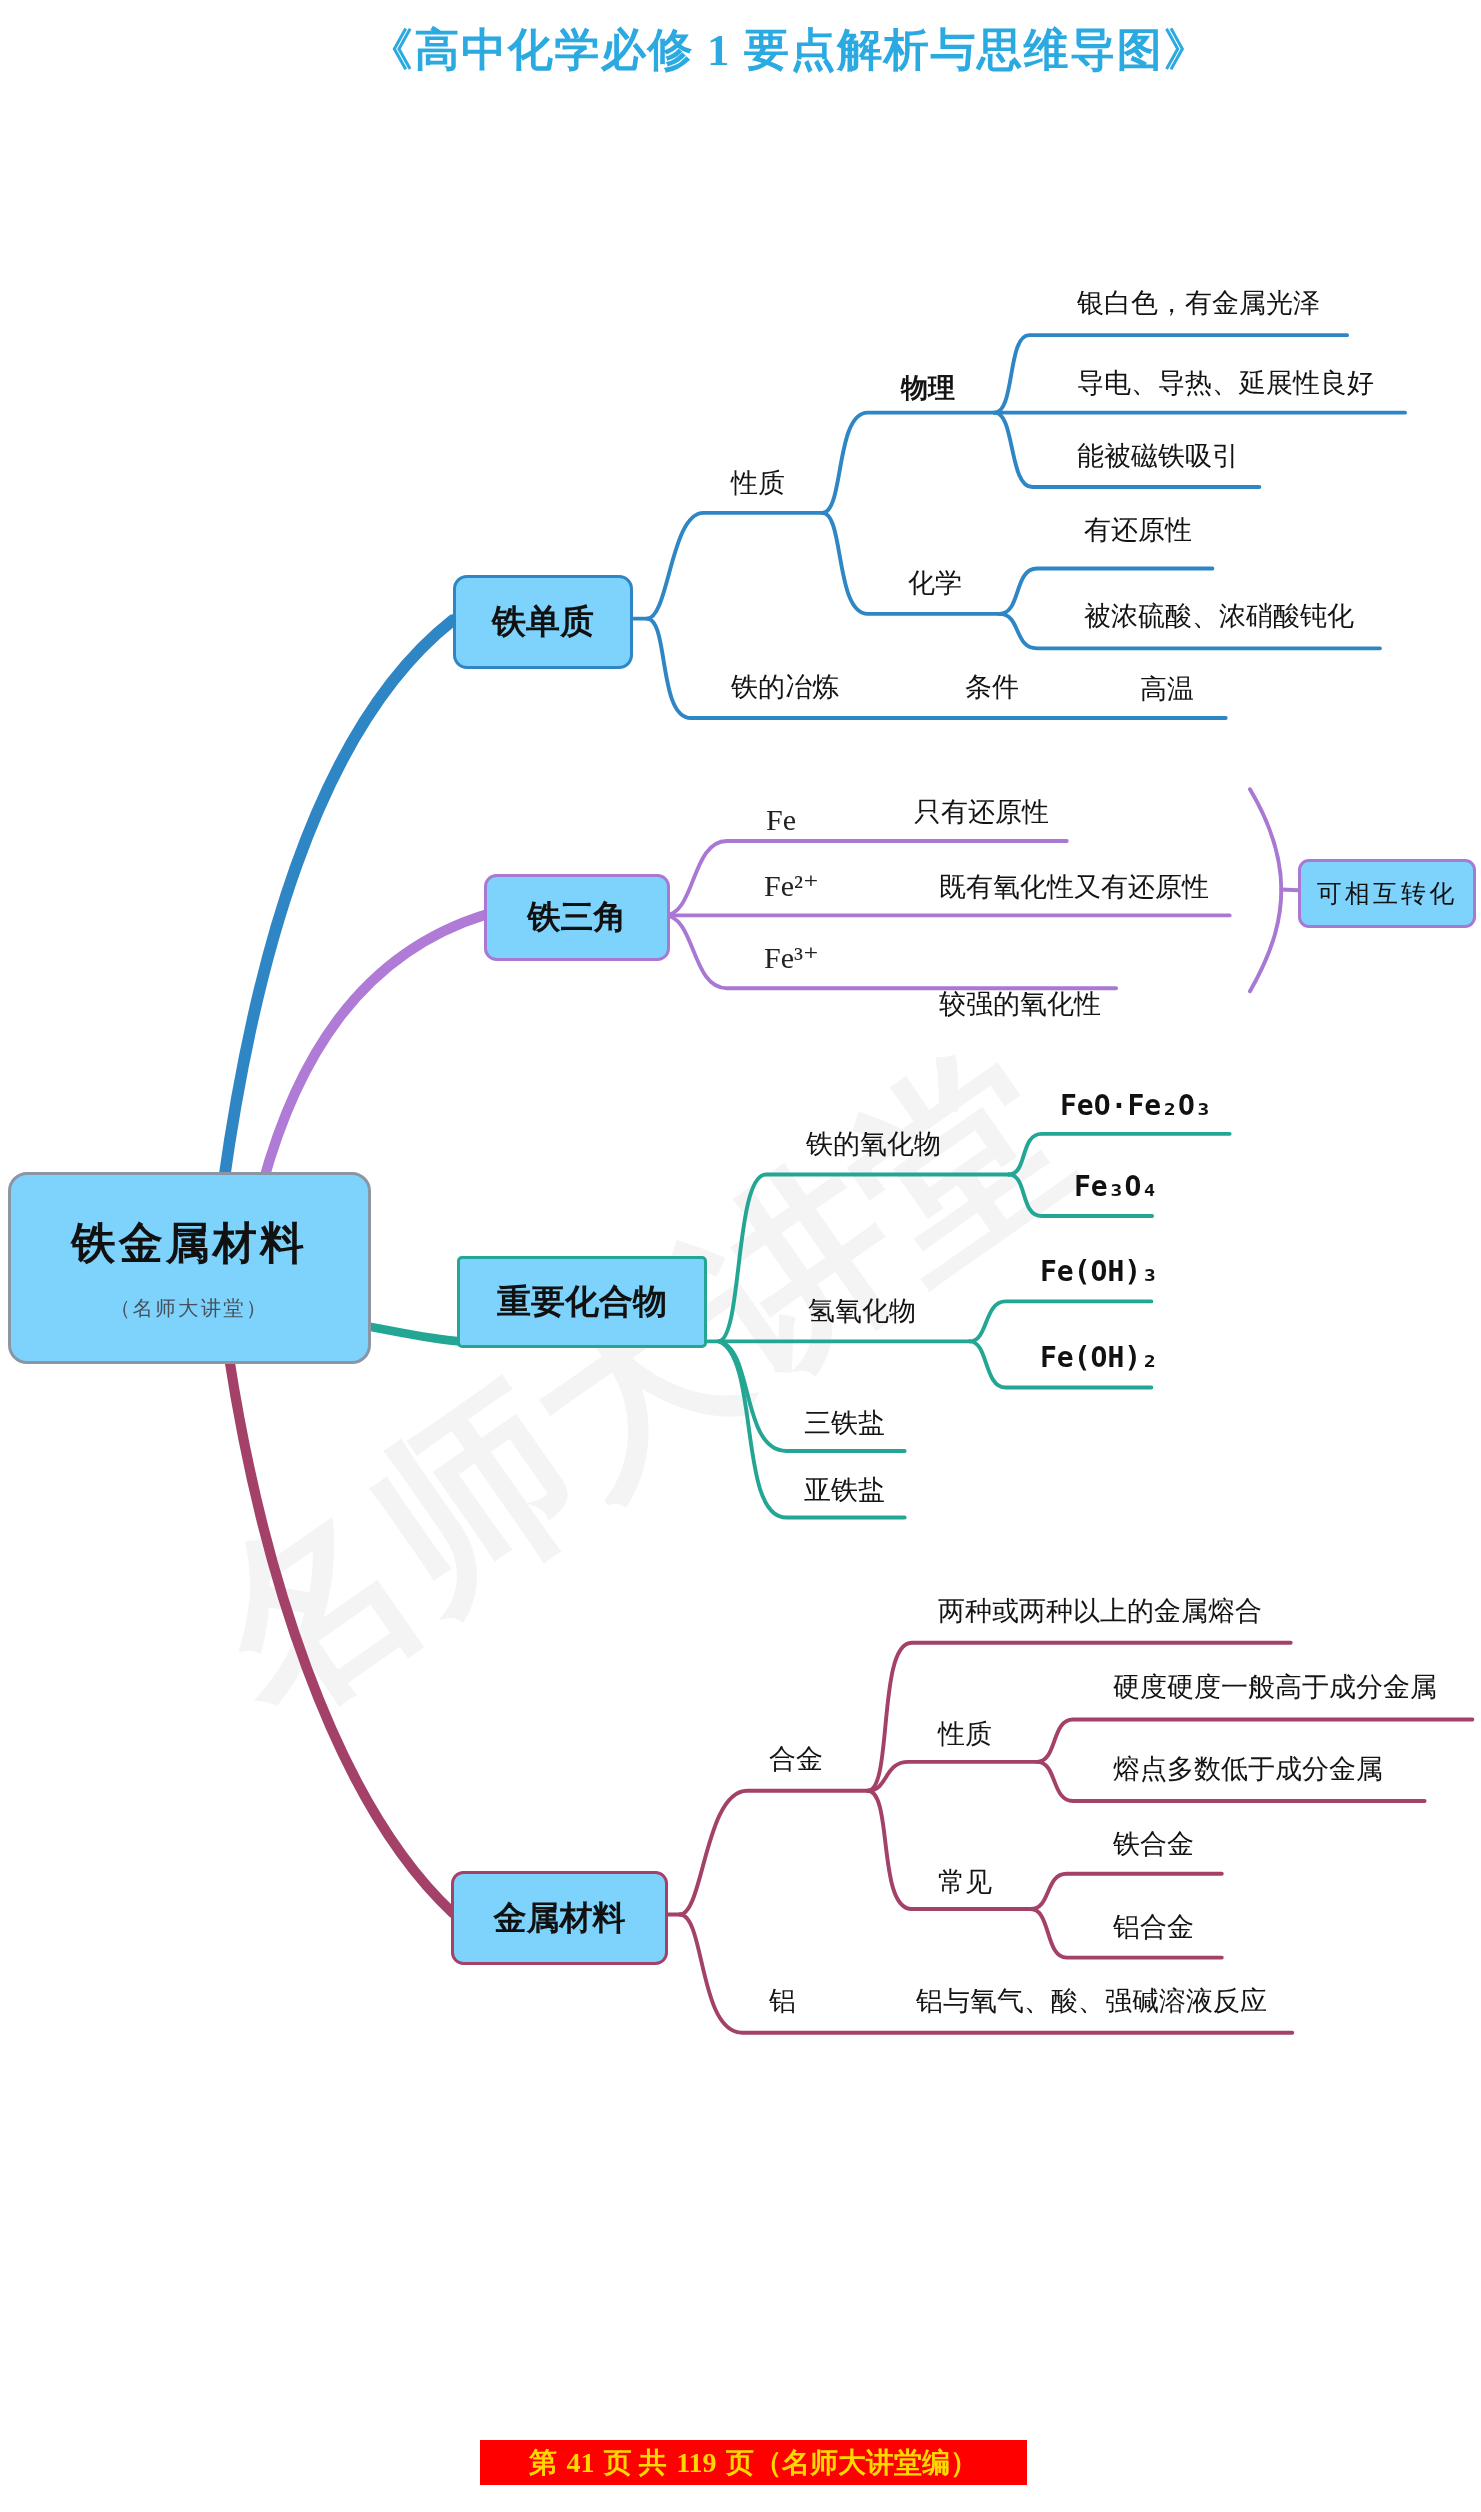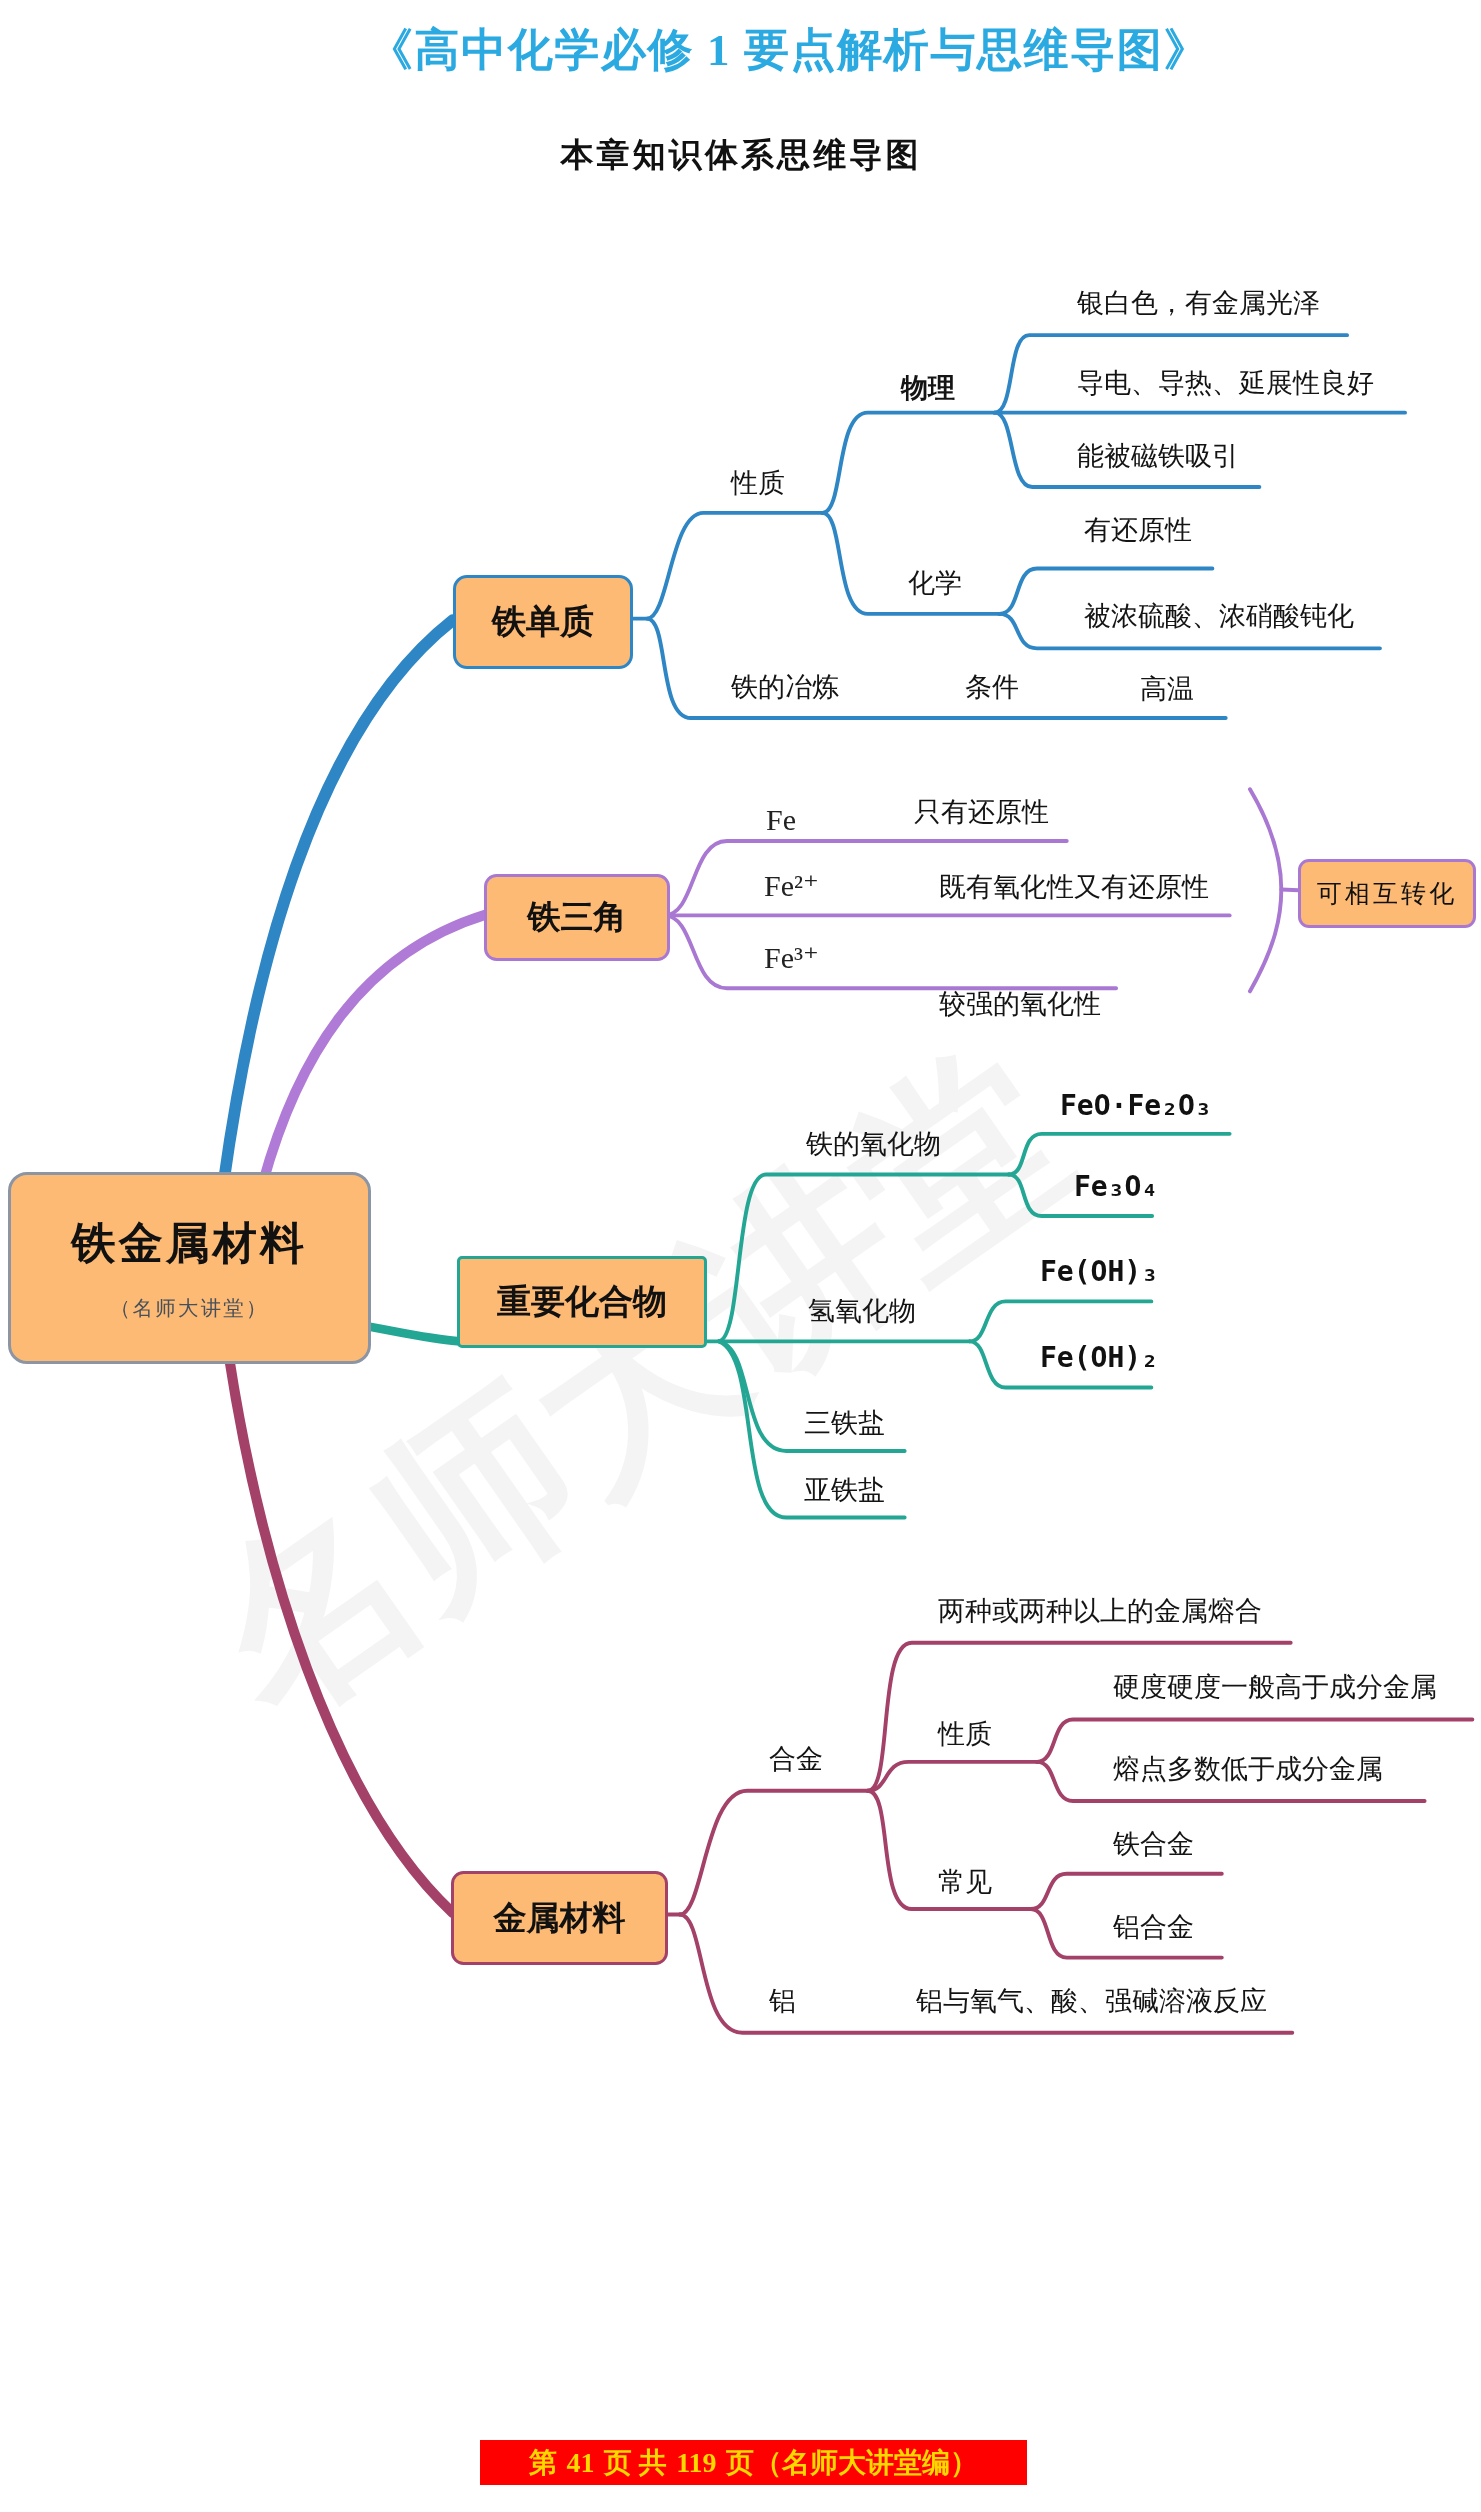--- a/index.html
+++ b/index.html
@@ -6,21 +6,21 @@
   .page{position:relative;width:1482px;height:2512px;background:#ffffff;overflow:hidden;
         font-family:"Liberation Serif","DejaVu Serif",serif;}
   .watermark{position:absolute;left:235px;top:1535px;font-size:196px;font-weight:bold;
              color:rgba(60,60,60,0.06);white-space:nowrap;transform:rotate(-35deg);
              transform-origin:left center;z-index:0;}
   svg.wires{position:absolute;left:0;top:0;z-index:1;}
   .hdr-title{position:absolute;left:0;top:20.4px;width:100%;text-align:center;
              font-size:45px;font-weight:bold;color:#2BA9E1;letter-spacing:1.6px;z-index:2;padding-left:48px;}
   .hdr-sub{position:absolute;left:0;top:133px;width:100%;text-align:center;
            font-size:33px;font-weight:bold;color:#111111;letter-spacing:3.1px;z-index:2;}
-  .box{position:absolute;background:#fdba74;display:flex;flex-direction:column;
+  .box{position:absolute;background:#7dd3fc;display:flex;flex-direction:column;
        align-items:center;justify-content:center;z-index:2;color:#111111;font-weight:bold;}
   .root-box{left:7.8px;top:1172px;width:357px;height:186px;border:3.9px solid #8C95A3;border-radius:19px;}
   .root-title{font-size:44px;font-weight:bold;letter-spacing:3.1px;}
   .root-sub{font-size:20.4px;font-weight:normal;color:#46505c;margin-top:20.4px;letter-spacing:2.3px;}
   .b1-box{left:453px;top:575px;width:174px;height:88px;border:3.9px solid #2E86C5;border-radius:14px;font-size:34px;}
   .b2-box{left:484px;top:874px;width:180px;height:81px;border:3.9px solid #A978D2;border-radius:12.5px;font-size:33px;}
   .note-box{left:1298px;top:859px;width:172px;height:63px;border:3.1px solid #A978D2;border-radius:11px;
             font-size:25px;font-weight:normal;letter-spacing:3.1px;}
   .b3-box{left:457px;top:1256px;width:244px;height:86px;border:3.9px solid #23A693;border-radius:5px;font-size:34px;}
   .b4-box{left:451px;top:1871px;width:211px;height:88px;border:3.9px solid #A34168;border-radius:12.5px;font-size:33px;}
@@ -83,21 +83,20 @@
       <path d="M 1108 2287 C 1134 2287 1128 2250 1160 2250 L 1324 2250"></path>
       <path d="M 1108 2287 C 1140 2287 1120 2438 1164 2438 L 1316 2438"></path>
       <path d="M 1324 2250 C 1350 2250 1342 2196 1370 2196 L 1880 2196"></path>
       <path d="M 1324 2250 C 1350 2250 1342 2300 1370 2300 L 1819 2300"></path>
       <path d="M 1316 2438 C 1342 2438 1334 2393 1362 2393 L 1560 2393"></path>
       <path d="M 1316 2438 C 1342 2438 1334 2500 1362 2500 L 1560 2500"></path>
     </g>
   </svg>
 
   <div class="hdr-title">《高中化学必修 1 要点解析与思维导图》</div>
-  <div class="hdr-sub">本章知识体系思维导图</div>
 
   <div class="box root-box">
     <div class="root-title">铁金属材料</div>
     <div class="root-sub">（名师大讲堂）</div>
   </div>
 
   <div class="box b1-box">铁单质</div>
   <div class="lbl" style="left:731px;top:470px;">性质</div>
   <div class="lbl" style="left:901px;top:375px;font-weight:bold;">物理</div>
   <div class="lbl" style="left:1077px;top:290px;">银白色，有金属光泽</div>

